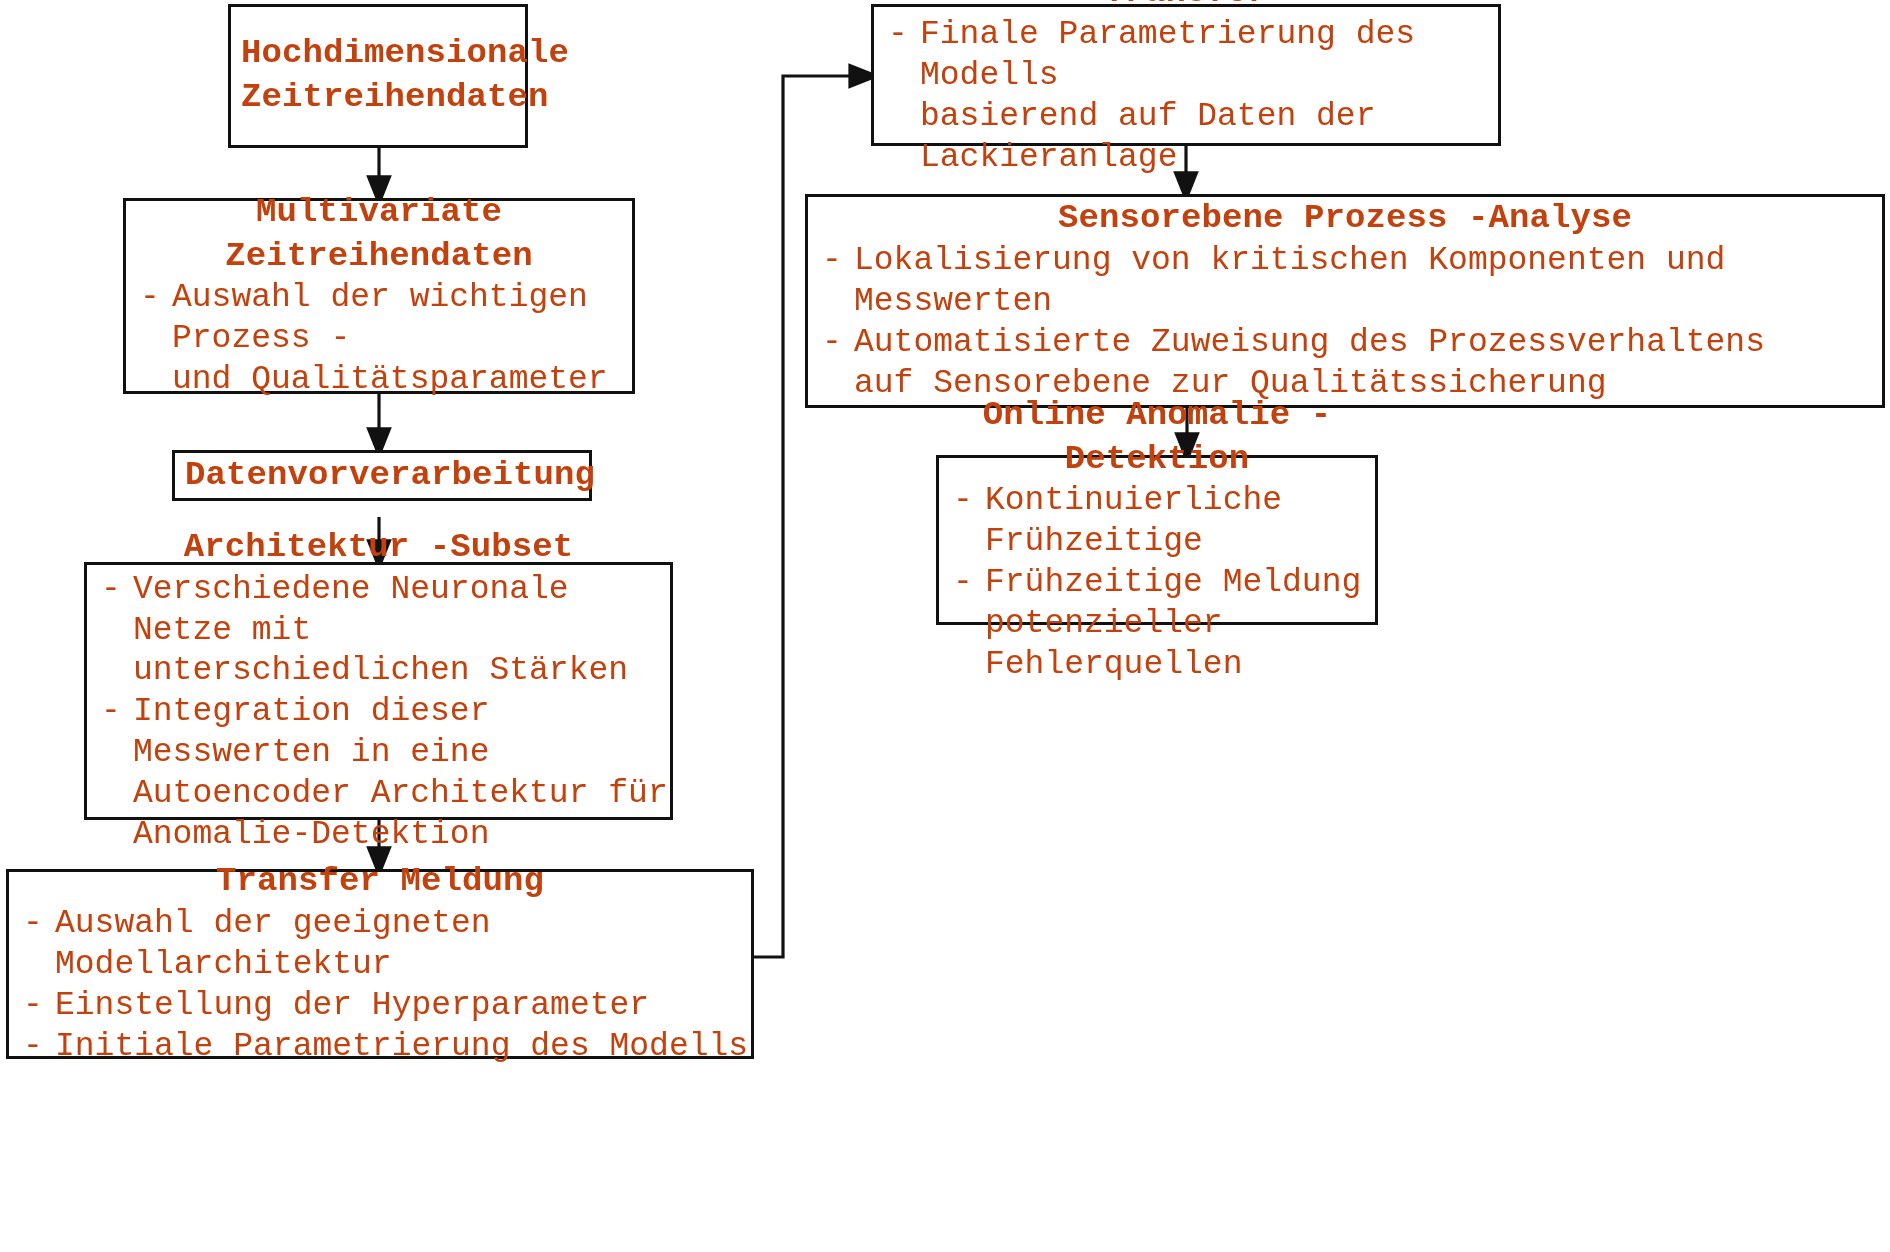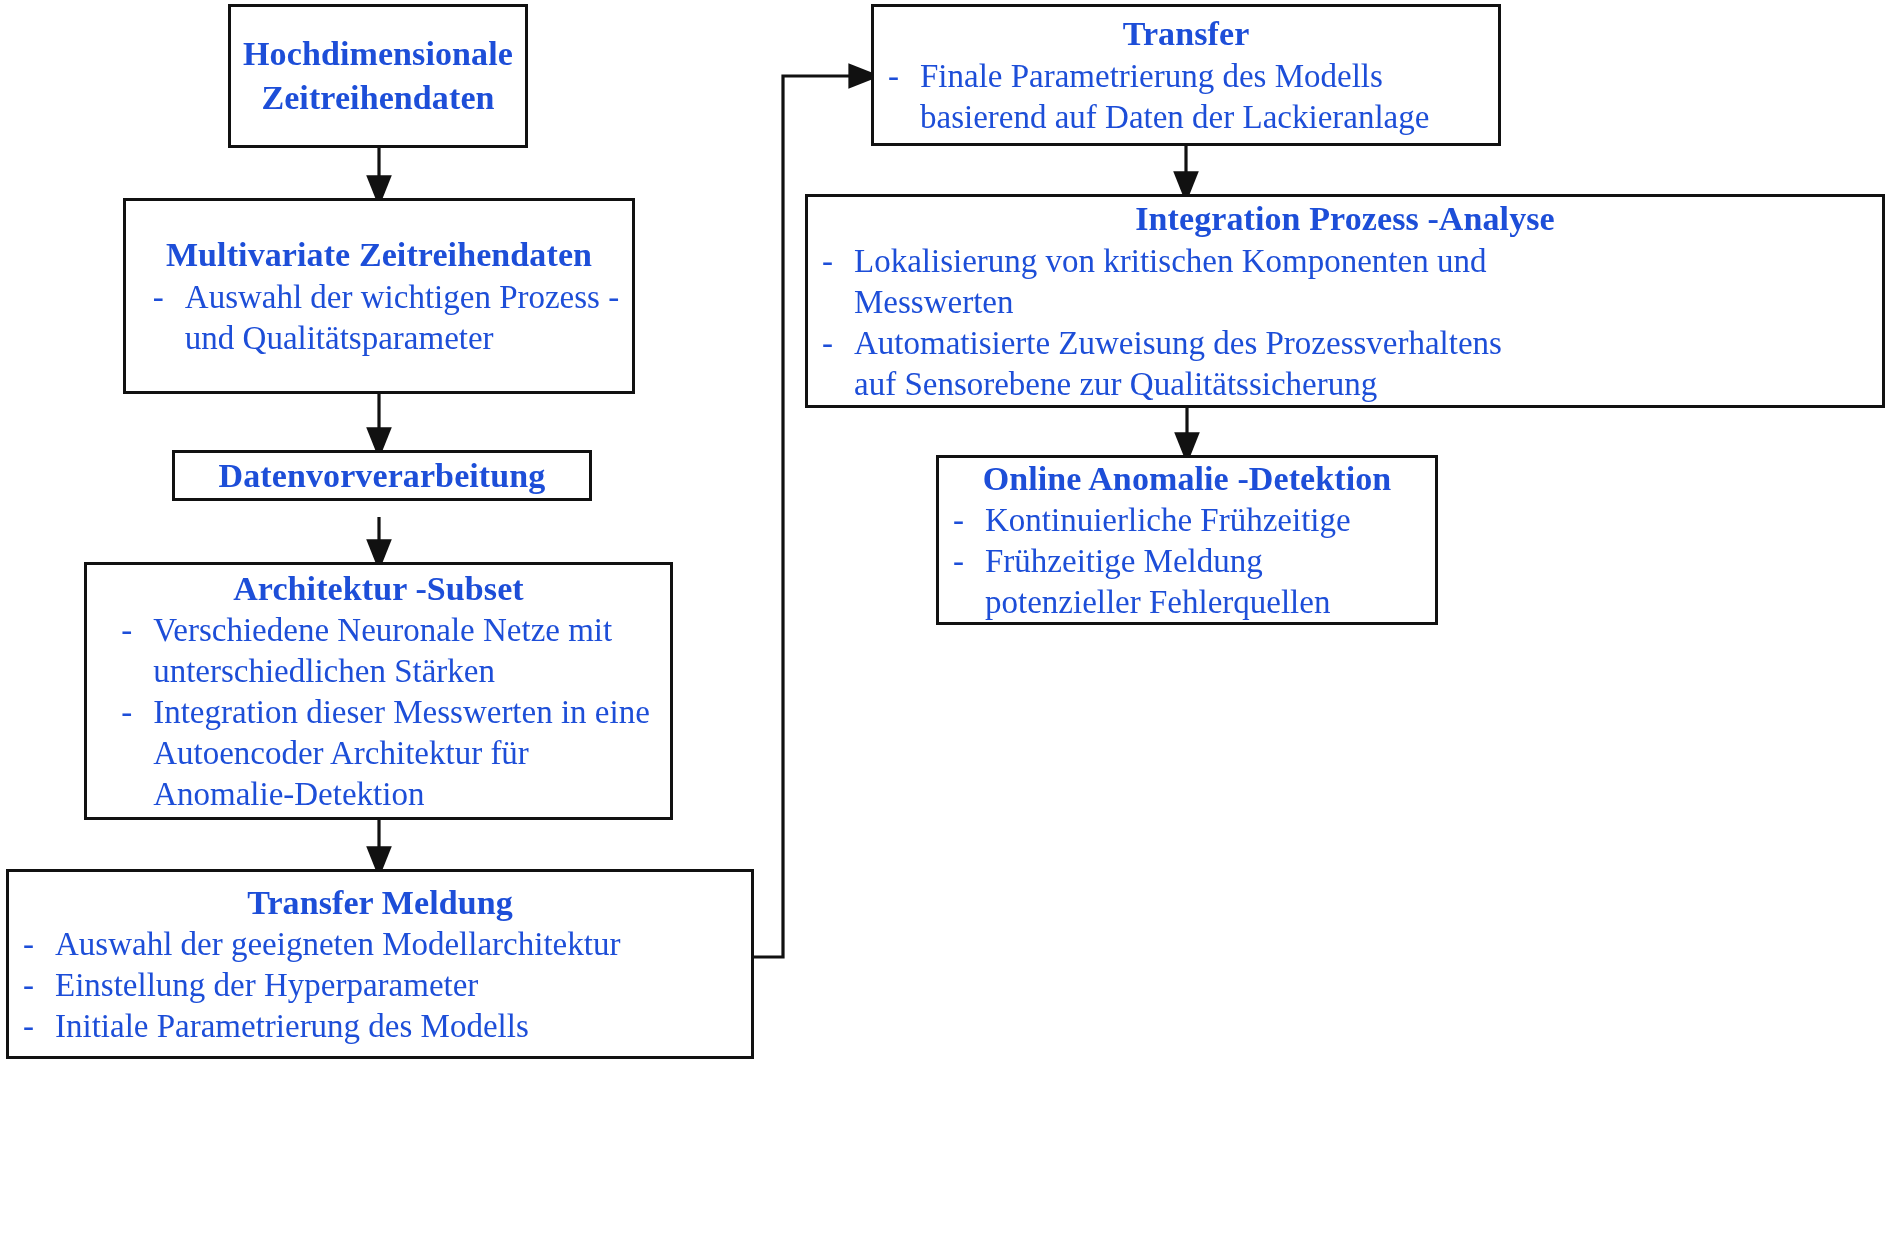--- a/index.html
+++ b/index.html
@@ -5,22 +5,22 @@
   html, body {
     margin: 0;
     padding: 0;
     background: #ffffff;
   }
   #canvas {
     position: relative;
     width: 1890px;
     height: 1252px;
     background: #ffffff;
-    font-family: Liberation Serif, serif;
-    color: #1d4ed8;
+    font-family: Liberation Mono, monospace;
+    color: #c2410c;
     overflow: hidden;
   }
   .node {
     position: absolute;
     box-sizing: border-box;
     border: 3px solid #111111;
     background: #ffffff;
     display: flex;
     flex-direction: column;
     justify-content: center;
@@ -59,21 +59,21 @@
   }
   
   #node-hochdim      { left: 228px;  top: 4px;    width: 300px; height: 144px; }
   #node-multivariate { left: 123px;  top: 198px;  width: 512px; height: 196px; align-items: center; }
   #node-vorverarb    { left: 172px;  top: 450px;  width: 420px; height: 51px;  }
   #node-architektur  { left: 84px;   top: 562px;  width: 589px; height: 258px; align-items: center; }
   #node-transfer     { left: 6px;    top: 869px;  width: 748px; height: 190px; }
   
   #node-training     { left: 871px;  top: 4px;    width: 630px; height: 142px; }
   #node-historische  { left: 805px;  top: 194px;  width: 1080px; height: 214px; }
-  #node-online       { left: 936px;  top: 455px;  width: 502px; height: 170px; }
+  #node-online       { left: 936px;  top: 455px;  width: 442px; height: 170px; }
 
   
   #wires {
     position: absolute;
     left: 0; top: 0;
     width: 1890px;
     height: 1252px;
     pointer-events: none;
   }
 </style>
@@ -164,21 +164,21 @@
     <ul class="bullets">
       <li class="bullet">
         <span class="bullet-dash">-</span>
         <span class="bullet-text">Finale Parametrierung des Modells
 basierend auf Daten der Lackieranlage</span>
       </li>
     </ul>
   </div>
 
   <div class="node" id="node-historische">
-    <div class="node-title">Integration Prozess -Analyse</div>
+    <div class="node-title">Sensorebene Prozess -Analyse</div>
     <ul class="bullets">
       <li class="bullet">
         <span class="bullet-dash">-</span>
         <span class="bullet-text">Lokalisierung von kritischen Komponenten und
 Messwerten</span>
       </li>
       <li class="bullet">
         <span class="bullet-dash">-</span>
         <span class="bullet-text">Automatisierte Zuweisung des Prozessverhaltens
 auf Sensorebene zur Qualitätssicherung</span>

